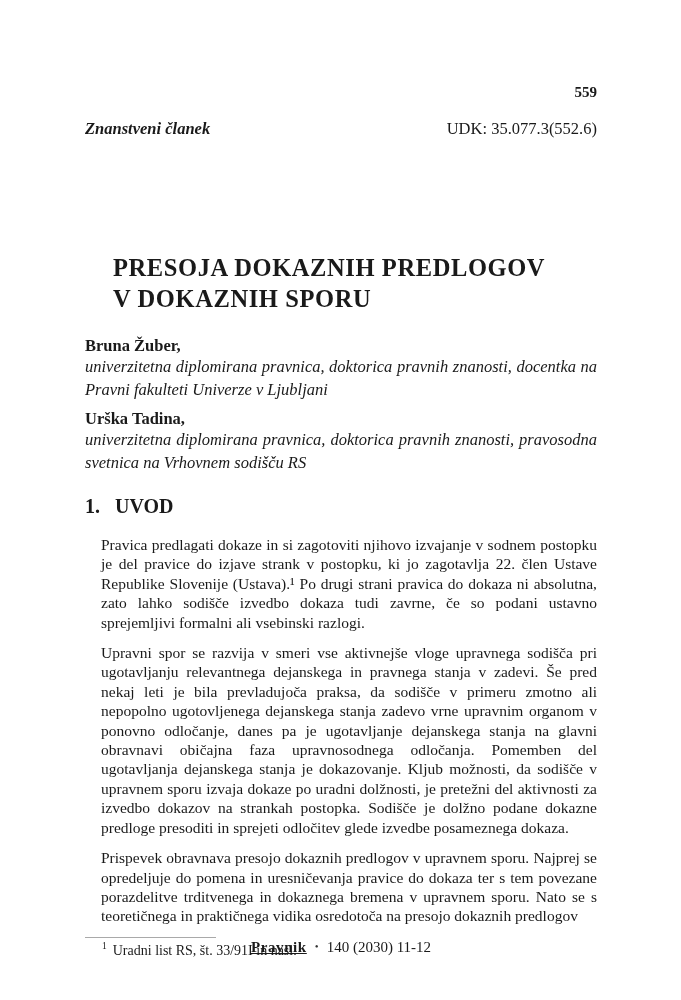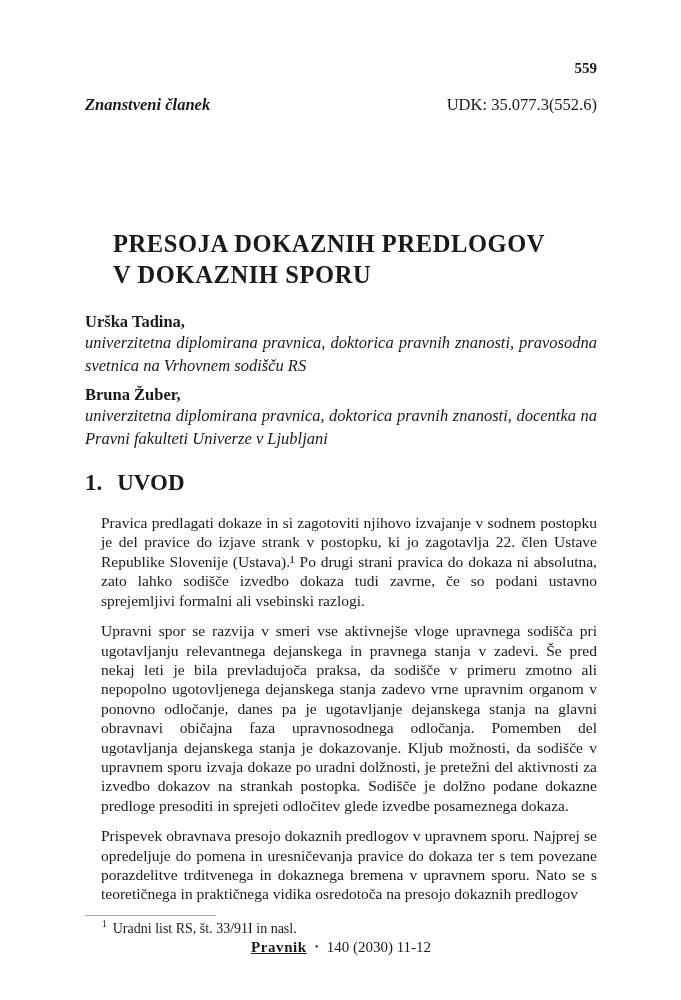--- a/index.html
+++ b/index.html
@@ -13,21 +13,21 @@
     font-family: "Liberation Serif", "DejaVu Serif", serif;
     overflow: hidden;
   }
   .content {
     position: absolute;
     left: 85px;
     right: 84px;
     top: 0;
   }
   .page-number-row {
-    margin-top: 60px;
+    margin-top: 84px;
     text-align: right;
     font-weight: bold;
     font-size: 15px;
     line-height: 16px;
   }
   .meta-row {
     margin-top: 19px;
     display: flex;
     justify-content: space-between;
     align-items: baseline;
@@ -53,21 +53,21 @@
   }
   .author-affiliation {
     font-style: italic;
     font-size: 16.5px;
     line-height: 22.5px;
     text-align: justify;
   }
   .section-heading {
     margin-top: 21px;
     font-weight: bold;
-    font-size: 23px;
+    font-size: 20px;
     line-height: 23px;
   }
   .section-number {
     display: inline-block;
     margin-right: 15px;
   }
   .body-text { margin-top: 17px; }
   .body-text p {
     margin: 0 0 11px 16px;
     font-size: 15.5px;
@@ -129,26 +129,26 @@
       <span class="udk">UDK: 35.077.3(552.6)</span>
     </div>
 
     <h1 class="article-title">
       <div>PRESOJA DOKAZNIH PREDLOGOV</div>
       <div>V DOKAZNIH SPORU</div>
     </h1>
 
     <div class="authors">
       <div class="author-block">
+        <div class="author-name">Bruna Žuber,</div>
+        <div class="author-affiliation">univerzitetna diplomirana pravnica, doktorica pravnih znanosti, docentka na Pravni fakulteti Univerze v Ljubljani</div>
+      </div>
+      <div class="author-block">
         <div class="author-name">Urška Tadina,</div>
         <div class="author-affiliation">univerzitetna diplomirana pravnica, doktorica pravnih znanosti, pravosodna svetnica na Vrhovnem sodišču RS</div>
-      </div>
-      <div class="author-block">
-        <div class="author-name">Bruna Žuber,</div>
-        <div class="author-affiliation">univerzitetna diplomirana pravnica, doktorica pravnih znanosti, docentka na Pravni fakulteti Univerze v Ljubljani</div>
       </div>
     </div>
 
     <h2 class="section-heading">
       <span class="section-number">1.</span><span>UVOD</span>
     </h2>
 
     <div class="body-text">
       <p>Pravica predlagati dokaze in si zagotoviti njihovo izvajanje v sodnem postopku je del pravice do izjave strank v postopku, ki jo zagotavlja 22. člen Ustave Republike Slovenije (Ustava).¹ Po drugi strani pravica do dokaza ni absolutna, zato lahko sodišče izvedbo dokaza tudi zavrne, če so podani ustavno sprejemljivi formalni ali vsebinski razlogi.</p>
       <p>Upravni spor se razvija v smeri vse aktivnejše vloge upravnega sodišča pri ugotavljanju relevantnega dejanskega in pravnega stanja v zadevi. Še pred nekaj leti je bila prevladujoča praksa, da sodišče v primeru zmotno ali nepopolno ugotovljenega dejanskega stanja zadevo vrne upravnim organom v ponovno odločanje, danes pa je ugotavljanje dejanskega stanja na glavni obravnavi običajna faza upravnosodnega odločanja. Pomemben del ugotavljanja dejanskega stanja je dokazovanje. Kljub možnosti, da sodišče v upravnem sporu izvaja dokaze po uradni dolžnosti, je pretežni del aktivnosti za izvedbo dokazov na strankah postopka. Sodišče je dolžno podane dokazne predloge presoditi in sprejeti odločitev glede izvedbe posameznega dokaza.</p>

